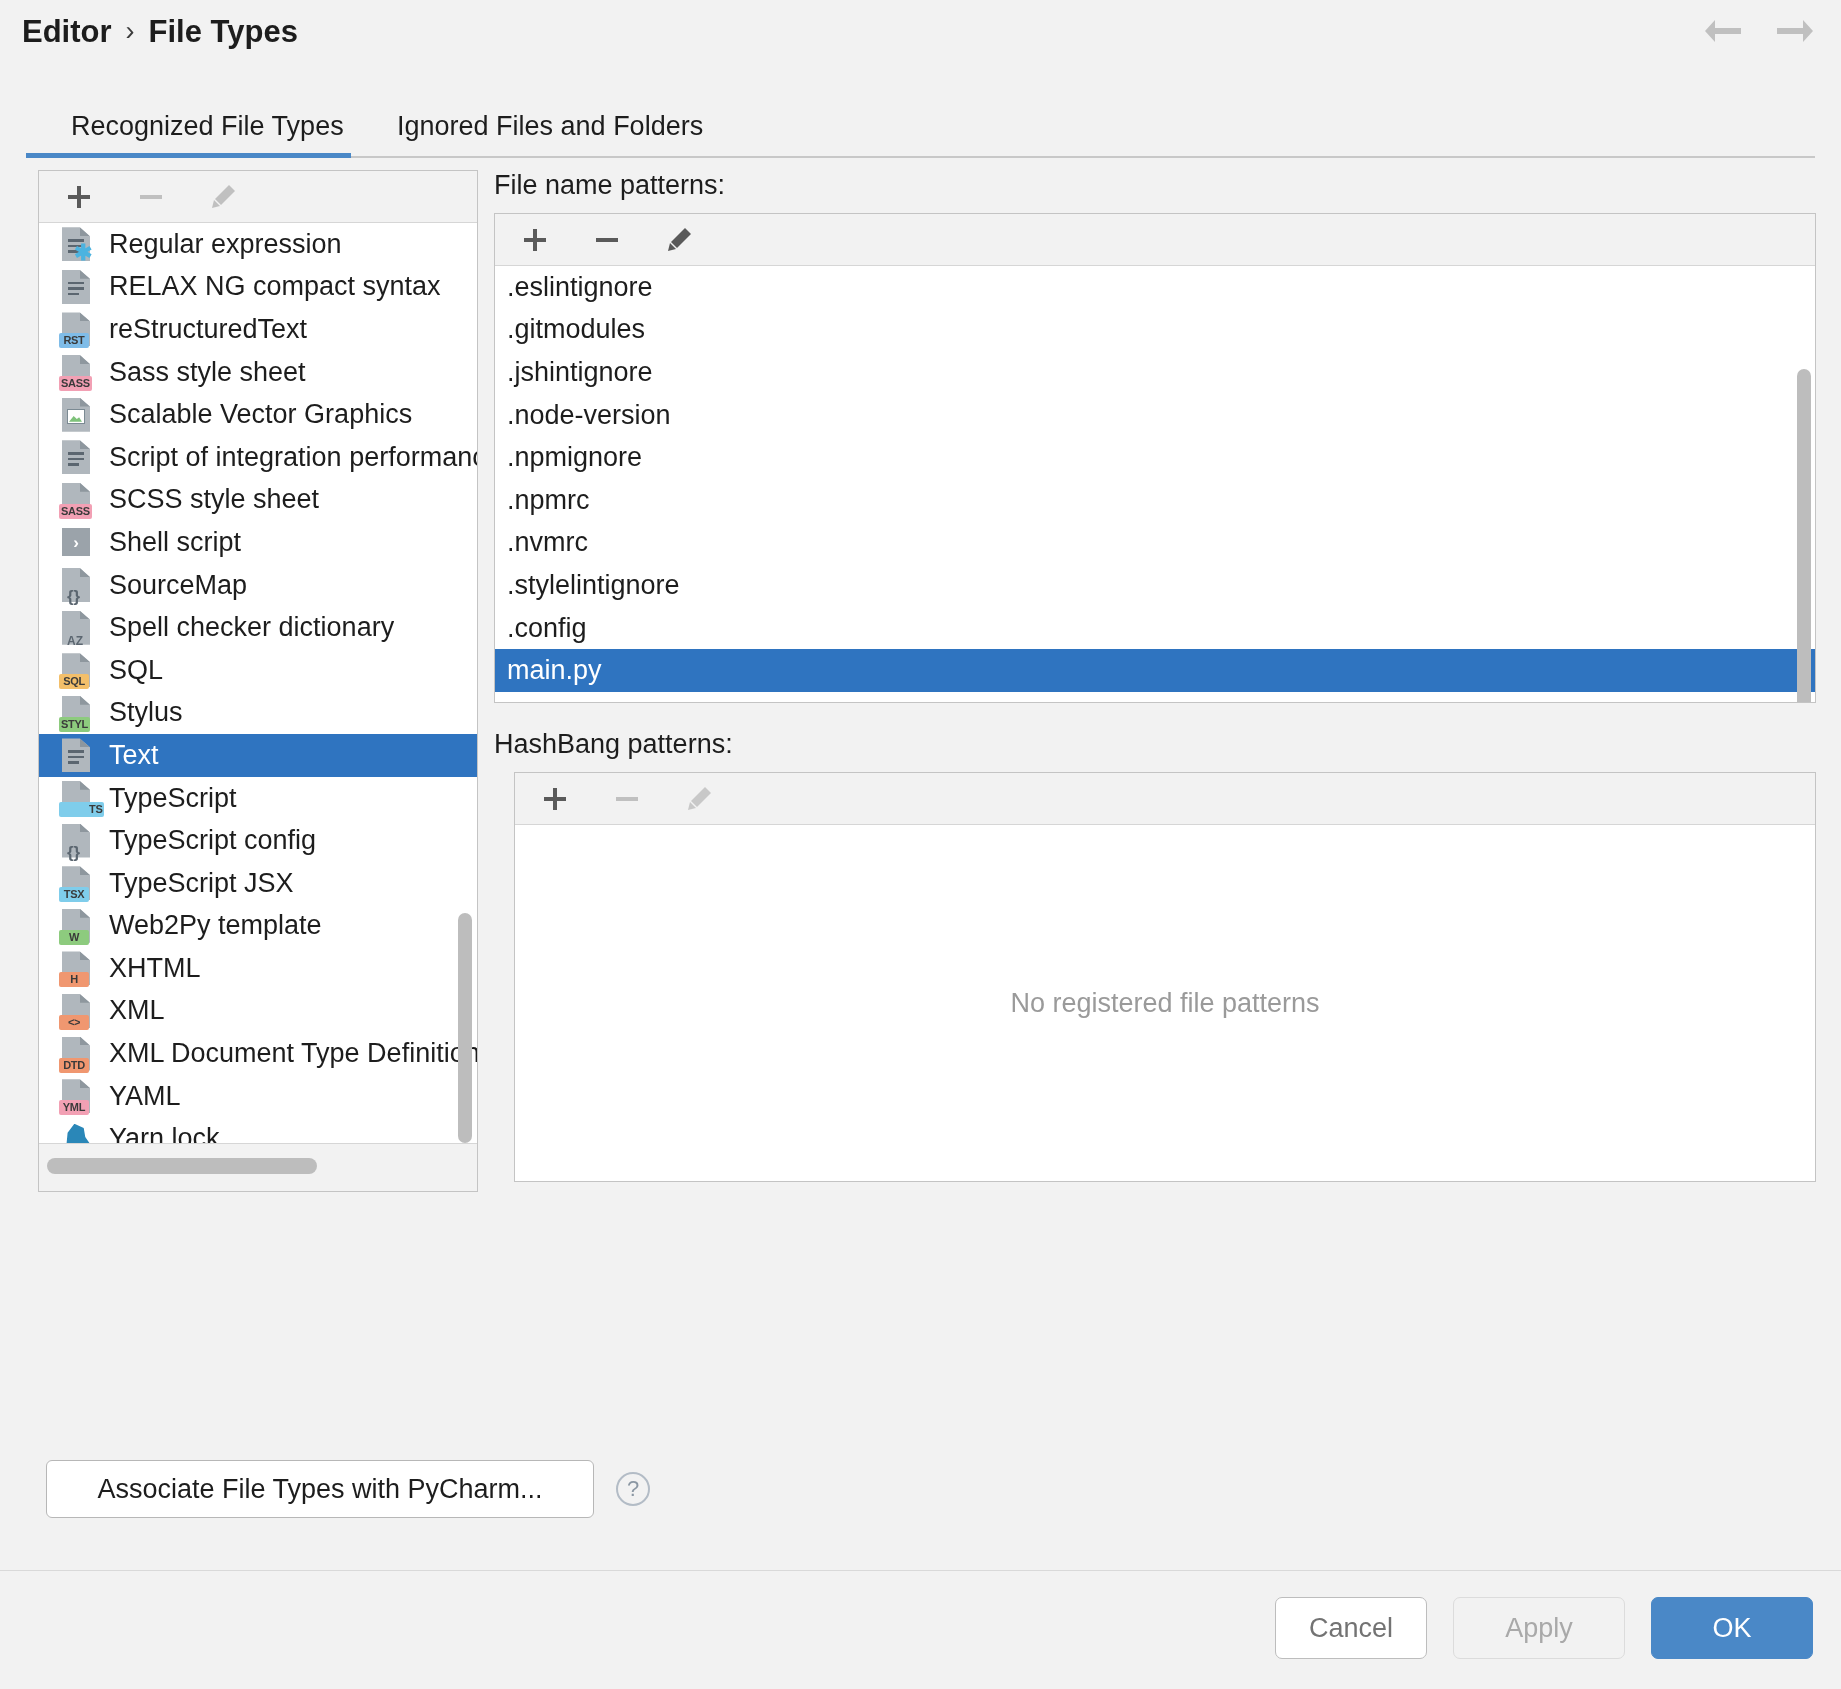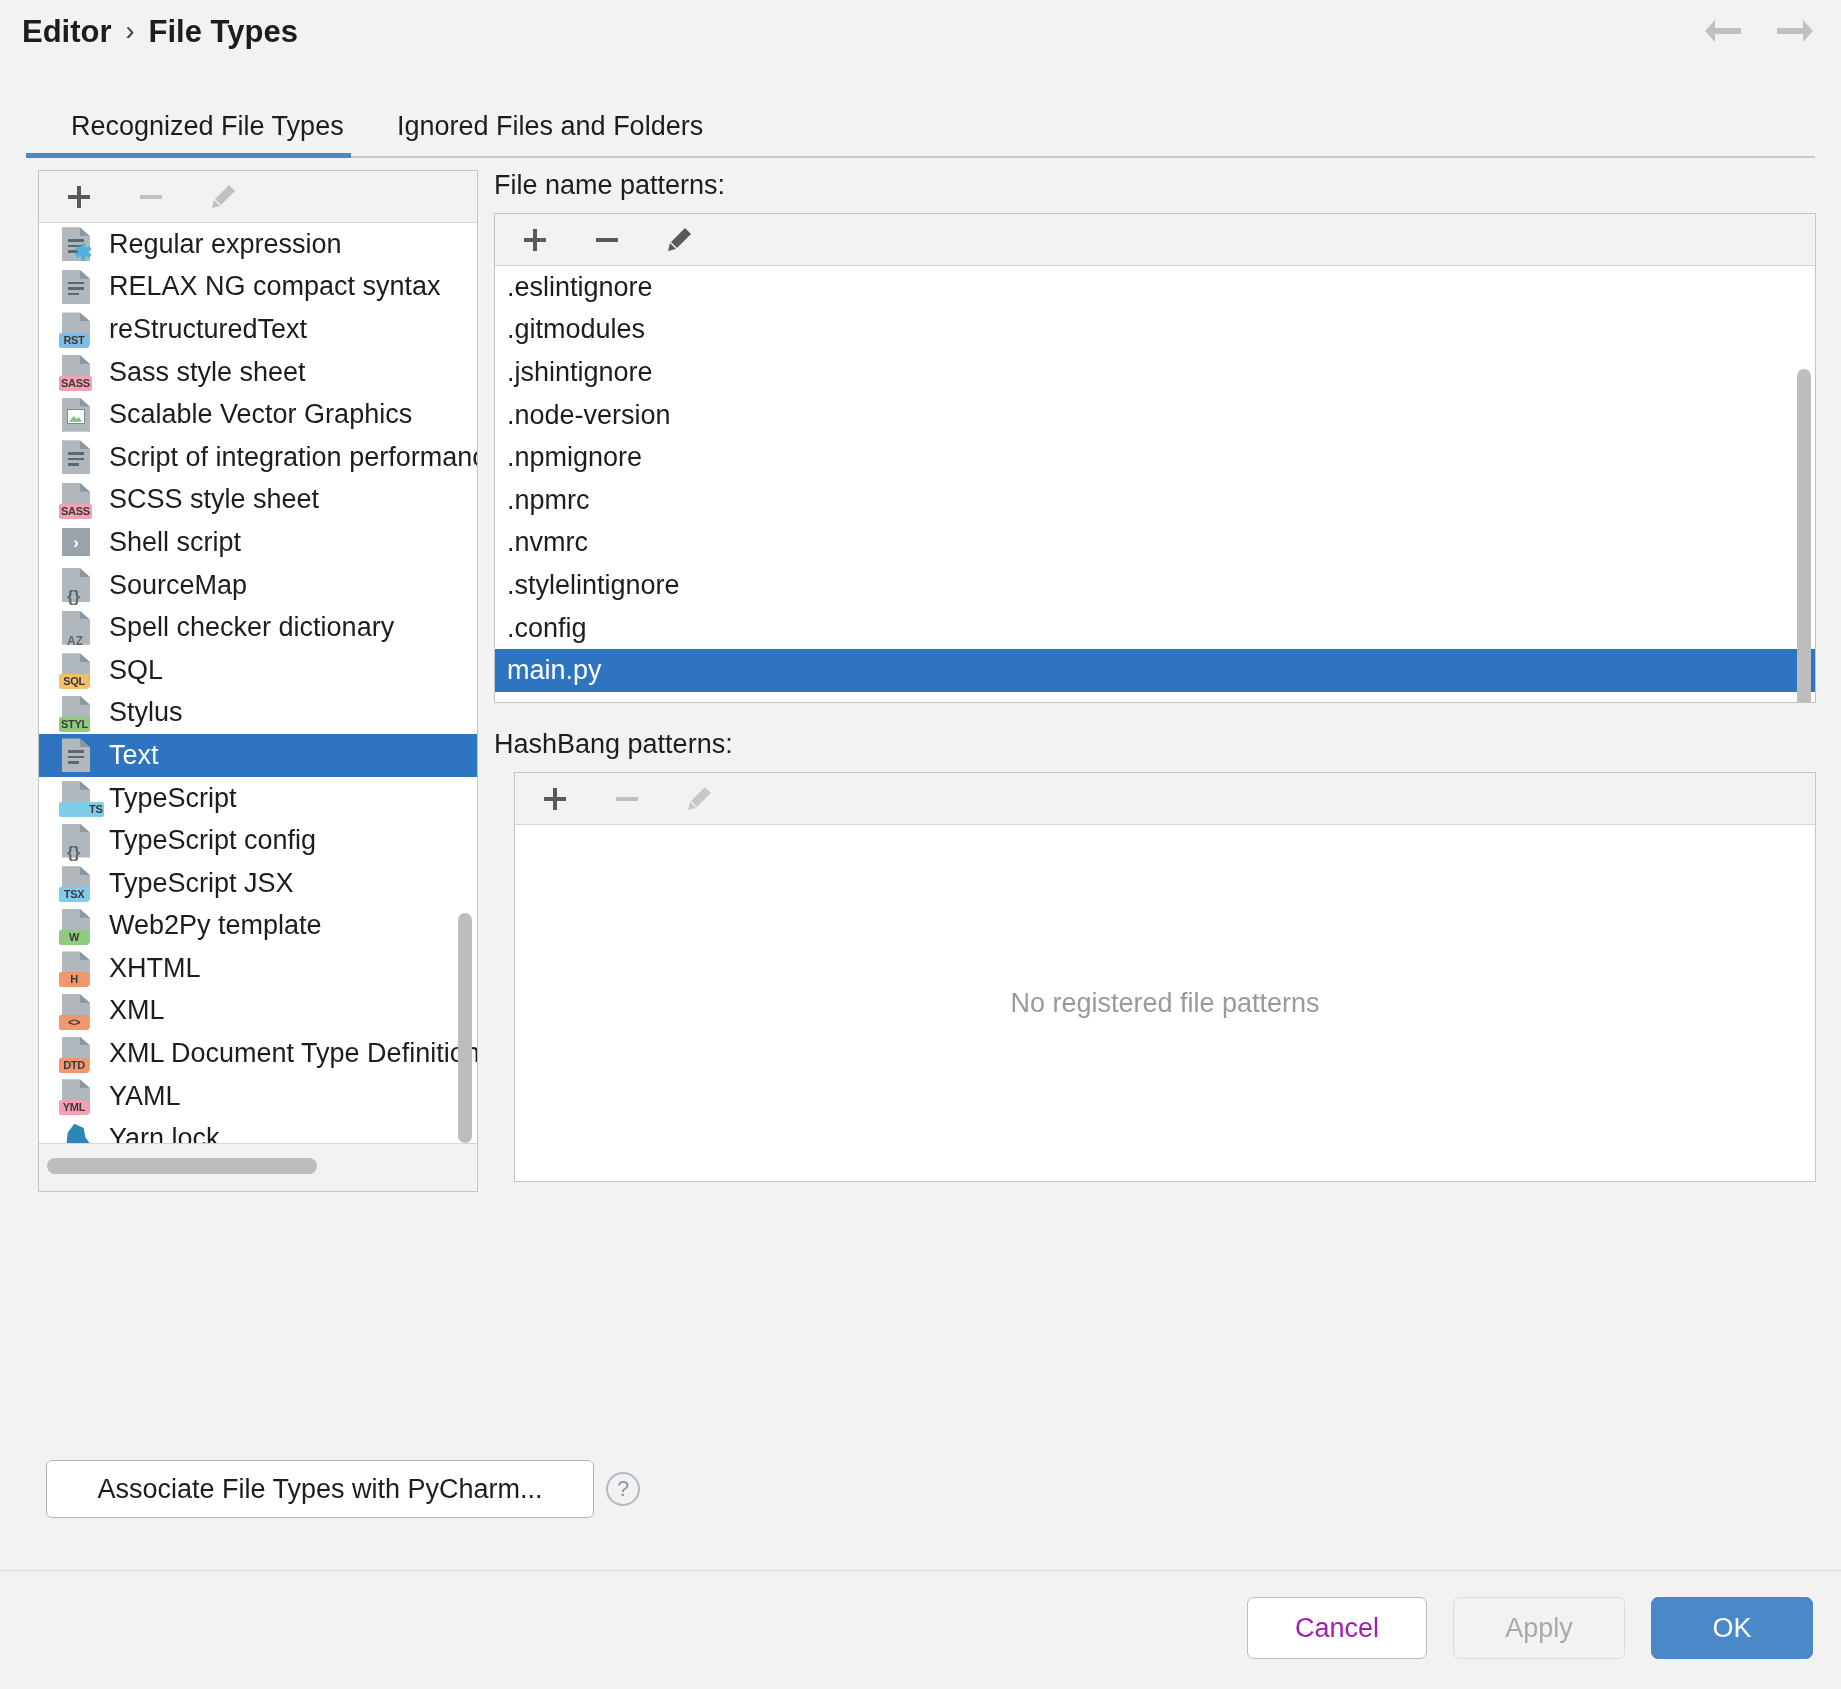--- a/index.html
+++ b/index.html
@@ -122,21 +122,21 @@
   }
   #empty-msg {
     position: absolute; left: 0; right: 0; top: 0; bottom: 0;
     display: flex; align-items: center; justify-content: center;
     font-size: 27px; color: #9a9a9a;
   }
 
   
   #assoc-row {
     position: absolute; left: 46px; top: 1460px;
-    display: flex; align-items: center; gap: 12px;
+    display: flex; align-items: center; gap: 22px;
   }
   #assoc-btn {
     height: 58px; min-width: 548px; padding: 0 20px;
     background: #ffffff; border: 1px solid #b7b7b7; border-radius: 6px;
     font-size: 27px; font-family: "Liberation Sans", sans-serif; color: #1d1d1d;
     display: flex; align-items: center; justify-content: center;
     cursor: default; white-space: nowrap;
   }
   #help-icon {
     width: 34px; height: 34px; border: 2px solid #b3bcc6; border-radius: 50%;
@@ -149,21 +149,21 @@
   #footer-buttons {
     position: absolute; right: 28px; top: 1597px;
     display: flex; gap: 26px; align-items: center;
   }
   .btn {
     height: 62px; border-radius: 7px; font-size: 27px;
     font-family: "Liberation Sans", sans-serif;
     display: flex; align-items: center; justify-content: center;
     cursor: default; white-space: nowrap;
   }
-  #cancel-btn { width: 180px; background: #ffffff; border: 1px solid #bdbdbd; color: #a21caf; }
+  #cancel-btn { width: 152px; background: #ffffff; border: 1px solid #bdbdbd; color: #737373; }
   #apply-btn  { width: 172px; background: #f2f2f2; border: 1px solid #dcdcdc; color: #a9a9a9; }
   #ok-btn     { width: 162px; background: #4a88c7; border: 1px solid #4a88c7; color: #ffffff; }
 
   
   .doc {
     position: absolute; left: 3px; top: 2px; width: 28px; height: 34px;
     background: #b0b7bd;
     clip-path: polygon(0 0, 64% 0, 100% 26%, 100% 100%, 0 100%);
   }
   .doc::after {

